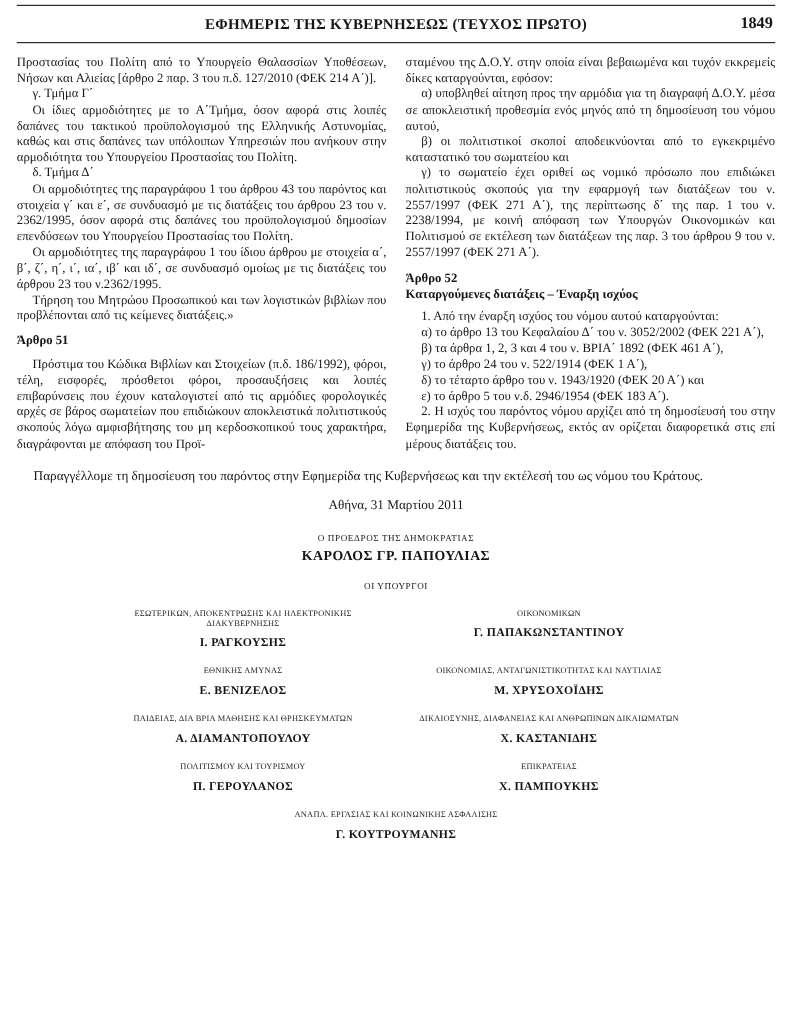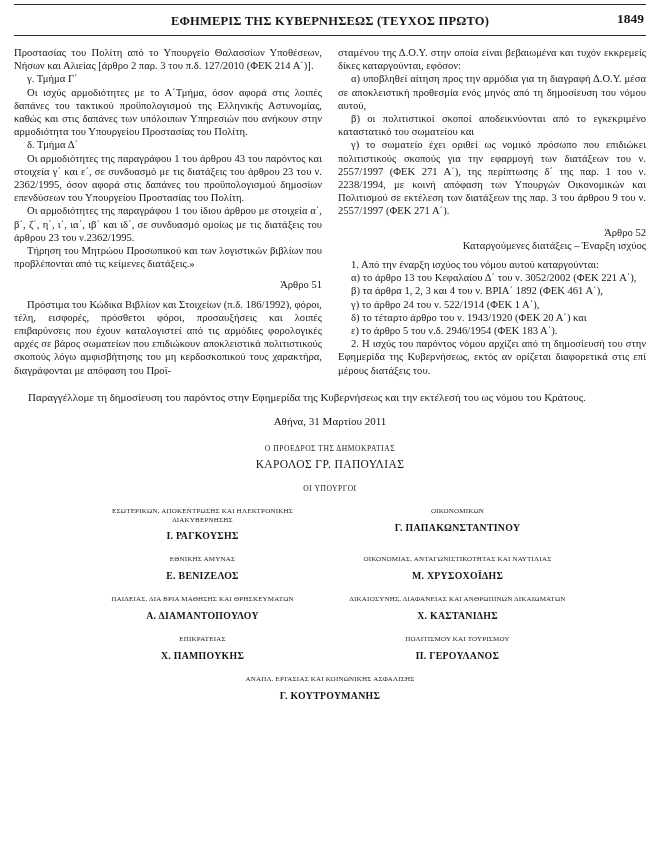--- a/index.html
+++ b/index.html
@@ -23,34 +23,34 @@
     text-align: center;
   }
   .header-title { font-weight: 700; font-size: 12.5px; letter-spacing: 0.2px; }
   .header-page  { position: absolute; right: 2px; top: 6px; font-weight: 700; font-size: 13.5px; margin-left: 26px; }
 
   
   .columns { display: flex; gap: 16px; margin-top: 10px; }
   .col { flex: 1; min-width: 0; font-size: 10.6px; line-height: 13.2px; text-align: justify; }
   .col p { margin: 0; text-indent: 13px; }
   .col p.noindent { text-indent: 0; }
-  .col p.heading { text-align: right; font-weight: 400; text-indent: 0; }
+  .col p.heading { text-align: left; font-weight: 700; text-indent: 0; }
   .h-top   { margin: 8px 0 6px !important; }
   .h-group { margin: 8px 0 0 !important; }
   .h-sub   { margin: 0 0 6px !important; }
 
   
   .promulgation { margin-top: 13px; font-size: 11px; line-height: 14px; text-align: justify; text-indent: 14px; }
   .dateline { text-align: center; font-size: 11px; }
 
   
   .sig-center { text-align: center; }
   .president-block { margin-top: 17px; }
   .sig-role { font-size: 7.6px; letter-spacing: 0.5px; color: #222; }
-  .president-name { font-size: 11.5px; font-weight: 400; margin-top: 5px; letter-spacing: 0.4px; }
+  .president-name { font-size: 11.5px; font-weight: 700; margin-top: 5px; letter-spacing: 0.4px; }
   .ministers-label { margin-top: 14px; font-size: 7.6px; letter-spacing: 0.5px; text-align: center; }
 
   .minister-row { display: flex; justify-content: center; margin-top: 14px; }
   .minister-cell { width: 255px; text-align: center; padding: 0 8px; box-sizing: border-box; }
   .minister-title { font-size: 7px; line-height: 8.8px; letter-spacing: 0.2px; color: #222; }
   .minister-name { font-size: 9.8px; font-weight: 700; margin-top: 6px; letter-spacing: 0.3px; }
 </style>
 </head>
 <body>
 
@@ -59,21 +59,21 @@
   <div class="header">
     <span class="header-title">ΕΦΗΜΕΡΙΣ ΤΗΣ ΚΥΒΕΡΝΗΣΕΩΣ (ΤΕΥΧΟΣ ΠΡΩΤΟ)</span>
     <span class="header-page">1849</span>
   </div>
 
   <div class="columns">
 
     <div class="col">
       <p class="noindent">Προστασίας του Πολίτη από το Υπουργείο Θαλασσίων Υποθέσεων, Νήσων και Αλιείας [άρθρο 2 παρ. 3 του π.δ. 127/2010 (ΦΕΚ 214 Α΄)].</p>
       <p>γ. Τμήμα Γ΄</p>
-      <p>Οι ισχύς αρμοδιότητες με το Α΄Τμήμα, όσον αφορά στις λοιπές δαπάνες του τακτικού προϋπολογισμού της Ελληνικής Αστυνομίας, καθώς και στις δαπάνες των υπόλοιπων Υπηρεσιών που ανήκουν στην αρμοδιότητα του Υπουργείου Προστασίας του Πολίτη.</p>
+      <p>Οι ίδιες αρμοδιότητες με το Α΄Τμήμα, όσον αφορά στις λοιπές δαπάνες του τακτικού προϋπολογισμού της Ελληνικής Αστυνομίας, καθώς και στις δαπάνες των υπόλοιπων Υπηρεσιών που ανήκουν στην αρμοδιότητα του Υπουργείου Προστασίας του Πολίτη.</p>
       <p>δ. Τμήμα Δ΄</p>
       <p>Οι αρμοδιότητες της παραγράφου 1 του άρθρου 43 του παρόντος και στοιχεία γ΄ και ε΄, σε συνδυασμό με τις διατάξεις του άρθρου 23 του ν. 2362/1995, όσον αφορά στις δαπάνες του προϋπολογισμού δημοσίων επενδύσεων του Υπουργείου Προστασίας του Πολίτη.</p>
       <p>Οι αρμοδιότητες της παραγράφου 1 του ίδιου άρθρου με στοιχεία α΄, β΄, ζ΄, η΄, ι΄, ια΄, ιβ΄ και ιδ΄, σε συνδυασμό ομοίως με τις διατάξεις του άρθρου 23 του ν.2362/1995.</p>
       <p>Τήρηση του Μητρώου Προσωπικού και των λογιστικών βιβλίων που προβλέπονται από τις κείμενες διατάξεις.»</p>
       <p class="heading h-top">Άρθρο 51</p>
       <p>Πρόστιμα του Κώδικα Βιβλίων και Στοιχείων (π.δ. 186/1992), φόροι, τέλη, εισφορές, πρόσθετοι φόροι, προσαυξήσεις και λοιπές επιβαρύνσεις που έχουν καταλογιστεί από τις αρμόδιες φορολογικές αρχές σε βάρος σωματείων που επιδιώκουν αποκλειστικά πολιτιστικούς σκοπούς λόγω αμφισβήτησης του μη κερδοσκοπικού τους χαρακτήρα, διαγράφονται με απόφαση του Προϊ-</p>
     </div>
 
     <div class="col">
       <p class="noindent">σταμένου της Δ.Ο.Υ. στην οποία είναι βεβαιωμένα και τυχόν εκκρεμείς δίκες καταργούνται, εφόσον:</p>
@@ -132,26 +132,26 @@
       <div class="minister-name">Α. ΔΙΑΜΑΝΤΟΠΟΥΛΟΥ</div>
     </div>
     <div class="minister-cell">
       <div class="minister-title">ΔΙΚΑΙΟΣΥΝΗΣ, ΔΙΑΦΑΝΕΙΑΣ ΚΑΙ ΑΝΘΡΩΠΙΝΩΝ ΔΙΚΑΙΩΜΑΤΩΝ</div>
       <div class="minister-name">Χ. ΚΑΣΤΑΝΙΔΗΣ</div>
     </div>
   </div>
 
   <div class="minister-row">
     <div class="minister-cell">
+      <div class="minister-title">ΠΟΛΙΤΙΣΜΟΥ ΚΑΙ ΤΟΥΡΙΣΜΟΥ</div>
+      <div class="minister-name">Π. ΓΕΡΟΥΛΑΝΟΣ</div>
+    </div>
+    <div class="minister-cell">
       <div class="minister-title">ΕΠΙΚΡΑΤΕΙΑΣ</div>
       <div class="minister-name">Χ. ΠΑΜΠΟΥΚΗΣ</div>
-    </div>
-    <div class="minister-cell">
-      <div class="minister-title">ΠΟΛΙΤΙΣΜΟΥ ΚΑΙ ΤΟΥΡΙΣΜΟΥ</div>
-      <div class="minister-name">Π. ΓΕΡΟΥΛΑΝΟΣ</div>
     </div>
   </div>
 
   <div class="minister-row">
     <div class="minister-cell">
       <div class="minister-title">ΑΝΑΠΛ. ΕΡΓΑΣΙΑΣ ΚΑΙ ΚΟΙΝΩΝΙΚΗΣ ΑΣΦΑΛΙΣΗΣ</div>
       <div class="minister-name">Γ. ΚΟΥΤΡΟΥΜΑΝΗΣ</div>
     </div>
   </div>
 

